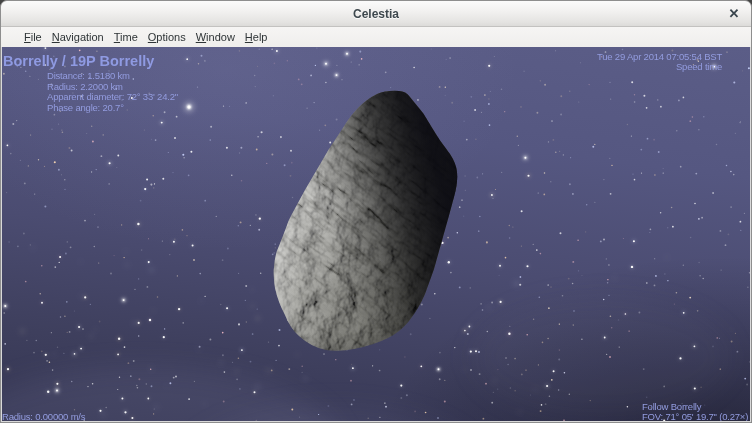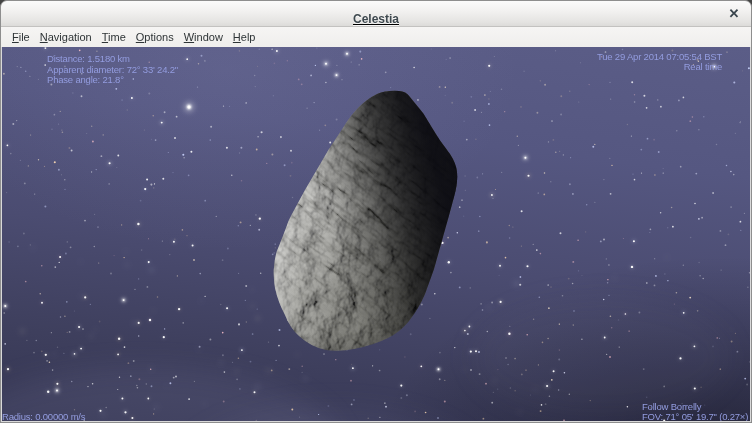--- a/index.html
+++ b/index.html
@@ -12,37 +12,37 @@
     display:flex; flex-direction:column;
     background:#d9d9d9;
     overflow:hidden;
   }
   .titlebar {
     height:26px; flex:0 0 26px;
     background:linear-gradient(to bottom, #fbfbfb 0%, #f2f1f0 40%, #e4e3e1 85%, #dcdbd9 100%);
     border-bottom:1px solid #c3c2c0;
     border-radius:6px 6px 0 0;
     position:relative;
-    display:flex; align-items:flex-end; justify-content:center;text-decoration:underline;
+    display:flex; align-items:center; justify-content:center;
   }
   .titlebar .title {
     font-size:12px; font-weight:bold; color:#3e484e;
     text-shadow:0 1px 0 rgba(255,255,255,0.8);
   }
   .close-btn {
     position:absolute; right:8px; top:4px;
     width:18px; height:18px; border:none; background:transparent;
     color:#39454d; font-size:13px; font-weight:bold; line-height:18px;
     cursor:pointer; padding:0;
   }
   .menubar {
     height:20px; flex:0 0 20px;
     background:linear-gradient(to bottom, #f6f5f4 0%, #efeeec 100%);
     display:flex; align-items:center;
-    padding-left:6px;
+    padding-left:18px;
     font-size:11px; color:#2e3436;
   }
   .menu-item { padding:2px 5px 3px 5px; cursor:default; }
   .menu-item u { text-decoration:underline; text-underline-offset:1px; }
   .stage {
     position:relative; flex:1 1 auto;
     margin:0 1px 1px 1px;
     background:#3f4060;
     overflow:hidden;
   }
@@ -1032,27 +1032,29 @@
           <g transform="rotate(42 390 130)">
             <rect x="160" y="-160" width="480" height="600" filter="url(#ridgetex)"></rect>
           </g>
         </g>
         <rect x="260" y="30" width="210" height="330" fill="url(#rimlight)"></rect>
         <rect x="260" y="30" width="210" height="330" fill="url(#limbshadow)"></rect>
         <rect x="260" y="30" width="210" height="330" fill="url(#bottomshade)"></rect>
       </g>
     </svg>
     <div class="hud hud-topleft">
+      <div class="hud-title">Borrelly / 19P Borrelly</div>
       <div class="hud-line">Distance: 1.5180 km</div>
+      <div class="hud-line">Radius: 2.2000 km</div>
       <div class="hud-line">Apparent diameter: 72° 33' 24.2"</div>
-      <div class="hud-line">Phase angle: 21.8°</div>
+      <div class="hud-line">Phase angle: 20.7°</div>
     </div>
     <div class="hud hud-topright">
       <div>Tue 29 Apr 2014 07:05:54 BST</div>
-      <div>Real time</div>
+      <div>Speed time</div>
     </div>
     <div class="hud hud-bottomleft">Radius: 0.00000 m/s</div>
     <div class="hud hud-bottomright">
       <div>Follow Borrelly</div>
       <div>FOV: 71° 05' 19.7" (0.27×)</div>
     </div>
   </div>
 </div>
 
 </body></html>

